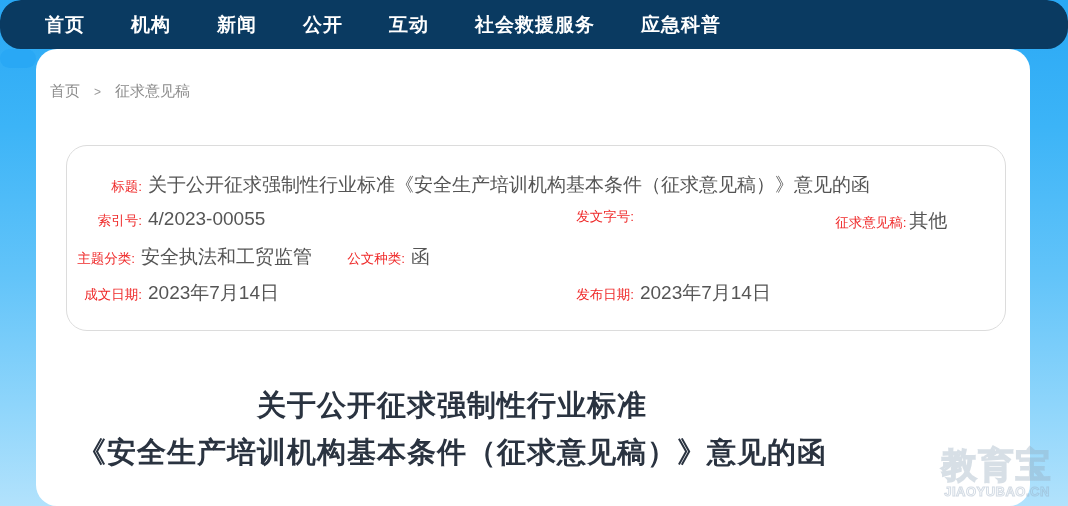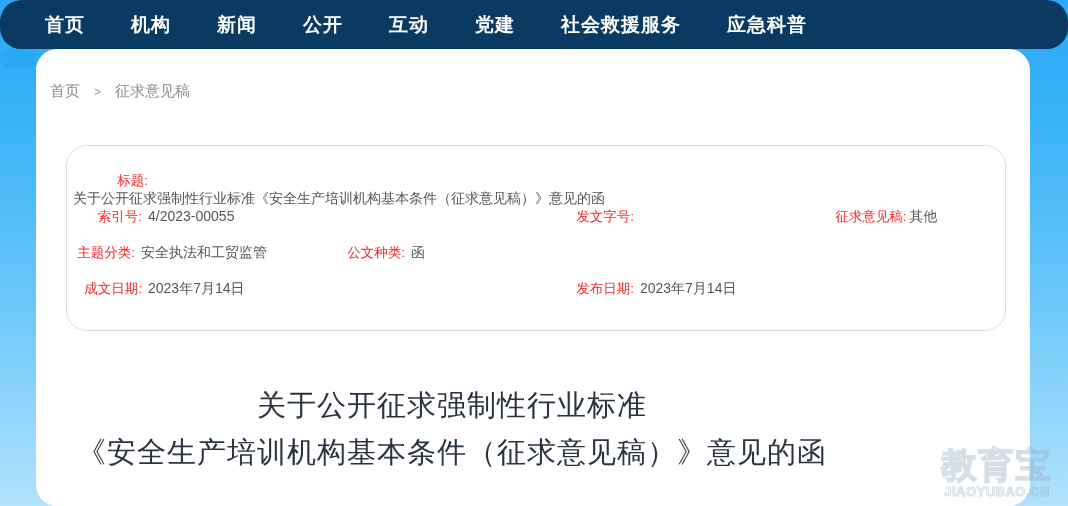--- a/index.html
+++ b/index.html
@@ -106,21 +106,21 @@
     white-space: nowrap;
   }
   .cell-label {
     color: #ef2a2a;
     font-size: 13.5px;
     text-align: right;
     flex: 0 0 auto;
   }
   .cell-value {
     color: #555555;
-    font-size: 14px;
+    font-size: 19px;
     margin-left: 6px;
     flex: 0 0 auto;
   }
   
   .col-a { width: 500px; padding-left: 0; justify-content: flex-start; }
   .col-a .cell-label { width: 75px; }
   .col-b { width: 270px; }
   .col-b .cell-label { width: 68px; }
   .col-c { width: 170px; }
   .col-c .cell-label { width: 68px; }
@@ -132,20 +132,21 @@
     position: absolute;
     top: 333px;
     left: 0;
     width: 832px;
     text-align: center;
     font-family: "Liberation Serif", "DejaVu Serif", serif;
     color: #2a3340;
     font-size: 29px;
     line-height: 47px;
     letter-spacing: 1px;
+    font-weight: bold;
   }
   .doc-title-line { display: block; }
 
   
   .watermark {
     position: absolute;
     right: -4px;
     bottom: 6px;
     width: 150px;
     text-align: center;
@@ -183,41 +184,40 @@
 </head>
 <body>
 
 <div class="navbar">
   <ul class="nav-list">
     <li class="nav-item">首页</li>
     <li class="nav-item">机构</li>
     <li class="nav-item">新闻</li>
     <li class="nav-item">公开</li>
     <li class="nav-item">互动</li>
-    <li class="nav-item">党建</li>
     <li class="nav-item">社会救援服务</li>
     <li class="nav-item">应急科普</li>
   </ul>
 </div>
 
 <div class="accent-block"></div>
 
 <div class="page">
 
   <div class="breadcrumb">
     <span class="breadcrumb-link">首页</span>
     <span class="breadcrumb-sep">&gt;</span>
     <span class="breadcrumb-current">征求意见稿</span>
   </div>
 
   <div class="info-box">
     <div class="info-rows">
 
       <div class="info-row">
-        <div class="cell col-a row-title" style="width:940px;flex-direction:column;">
+        <div class="cell col-a row-title" style="width:940px;">
           <span class="cell-label">标题:</span>
           <span class="cell-value">关于公开征求强制性行业标准《安全生产培训机构基本条件（征求意见稿）》意见的函</span>
         </div>
       </div>
 
       <div class="info-row">
         <div class="cell col-a">
           <span class="cell-label">索引号:</span>
           <span class="cell-value">4/2023-00055</span>
         </div>

